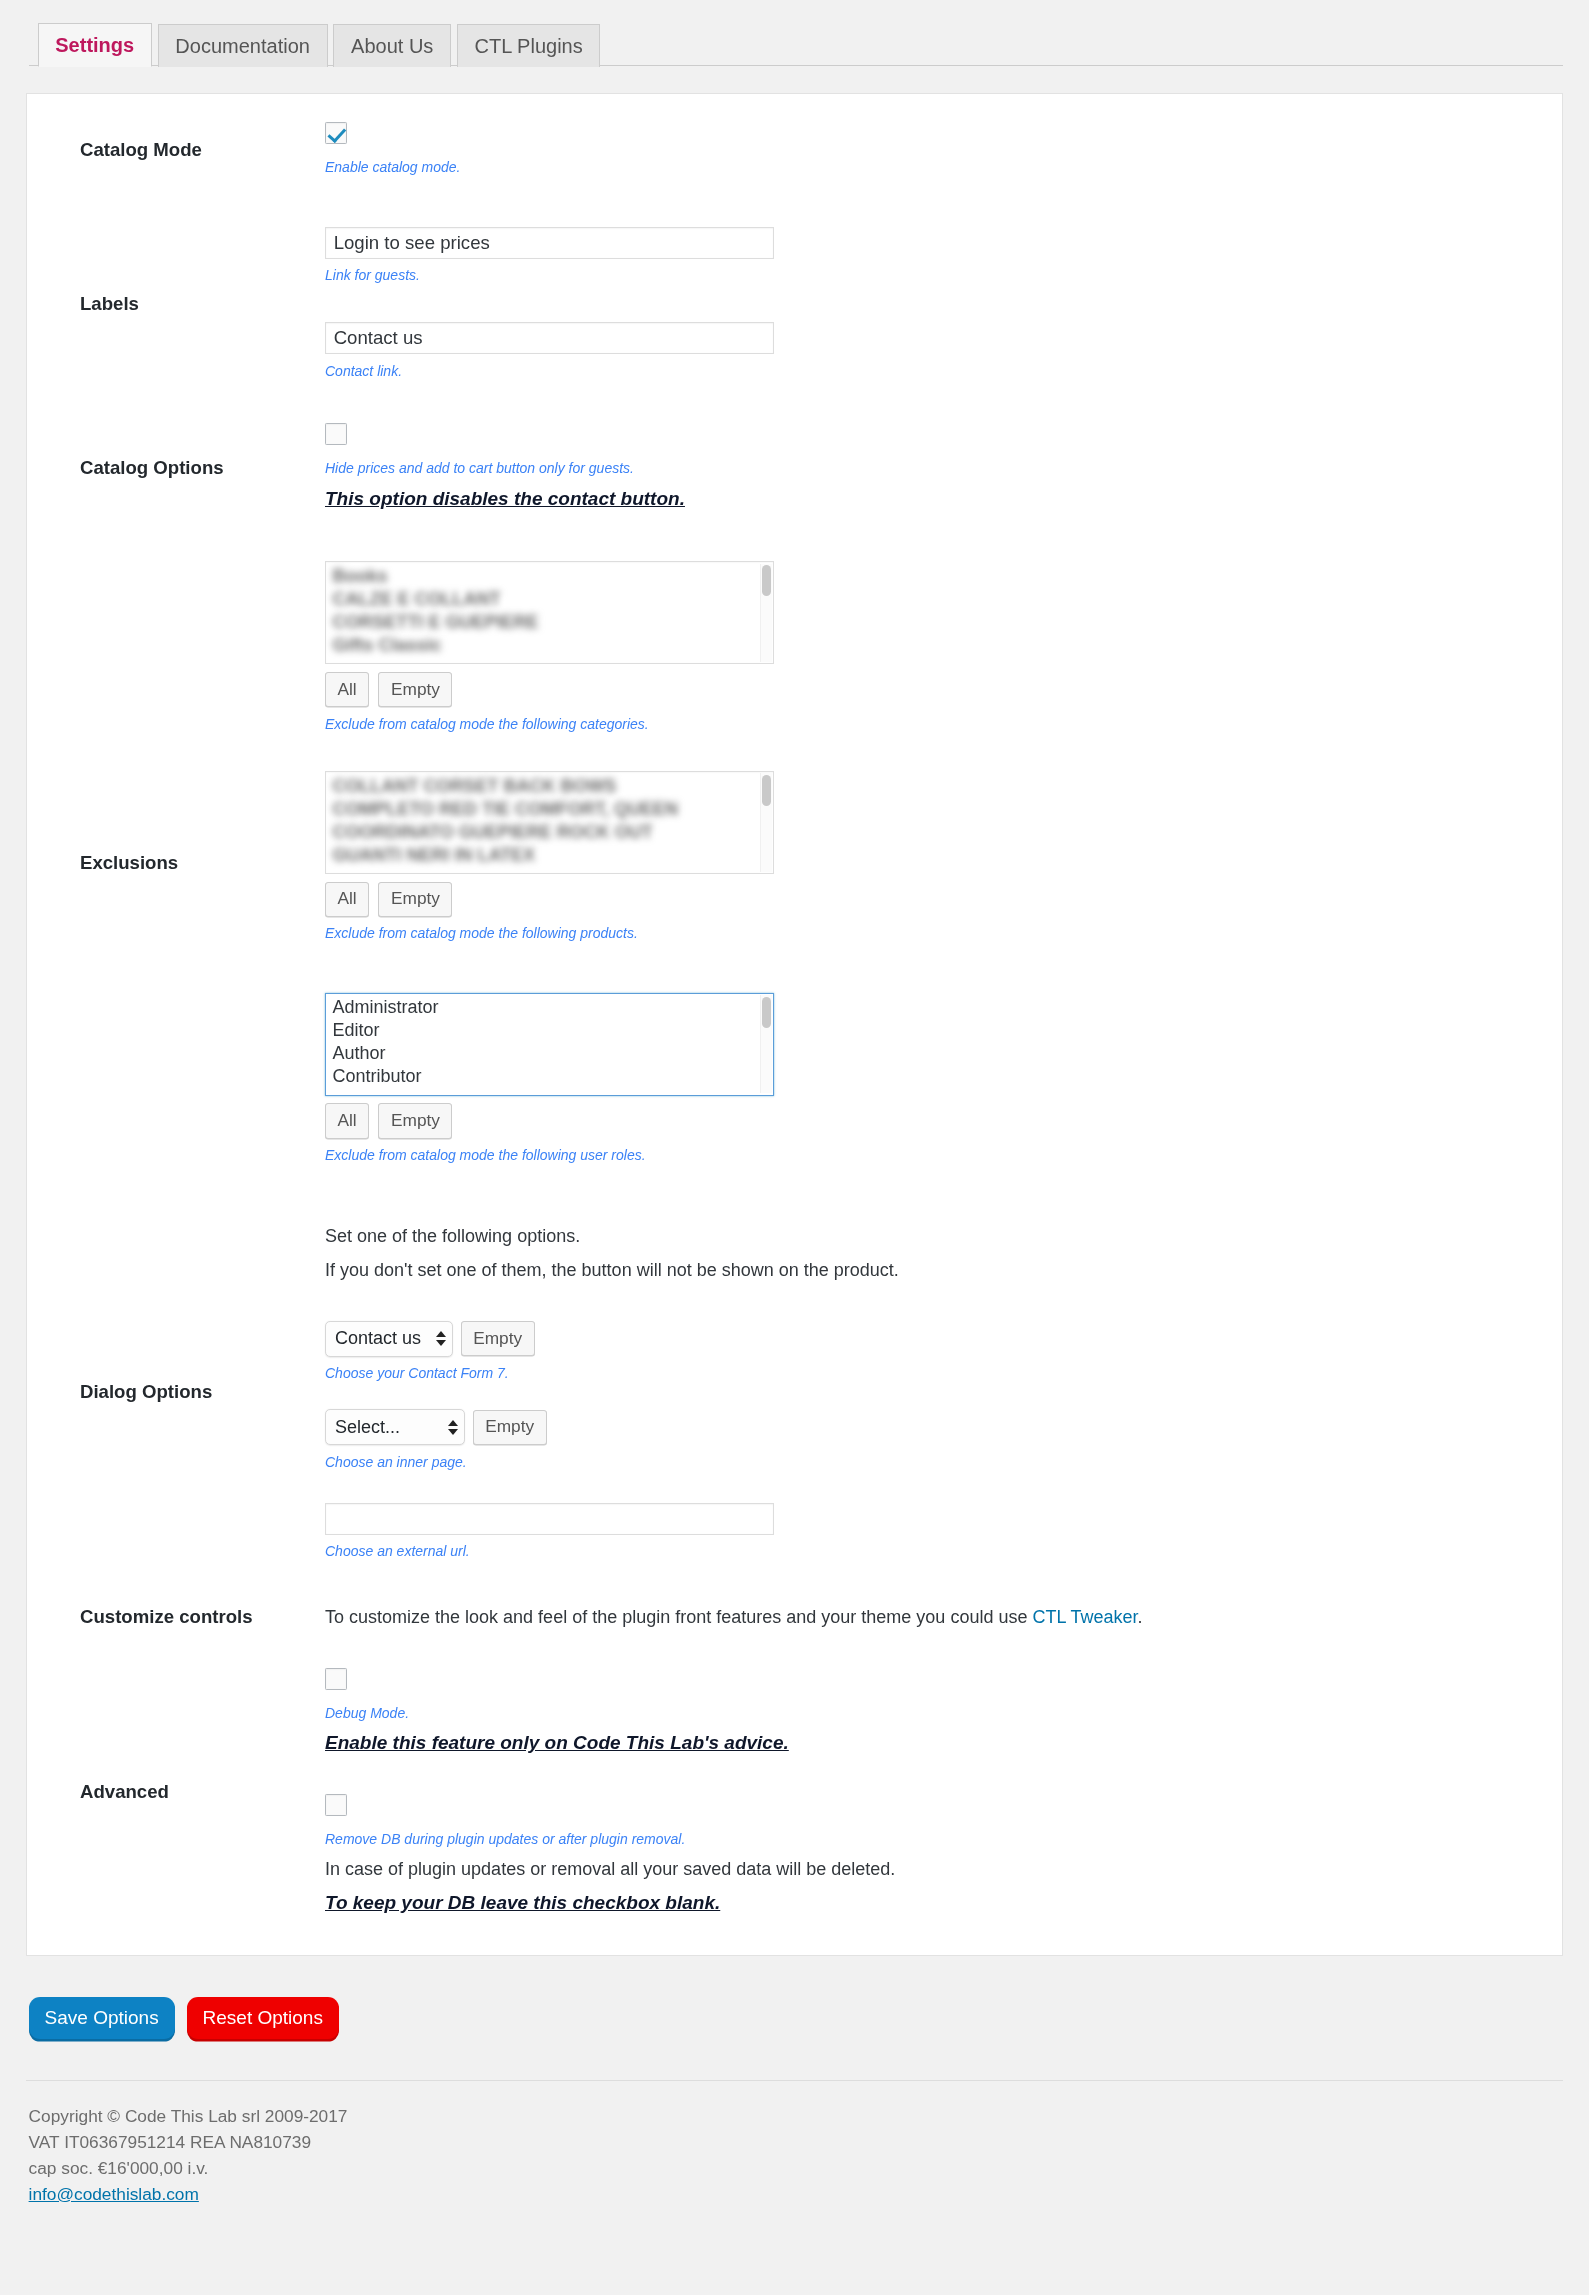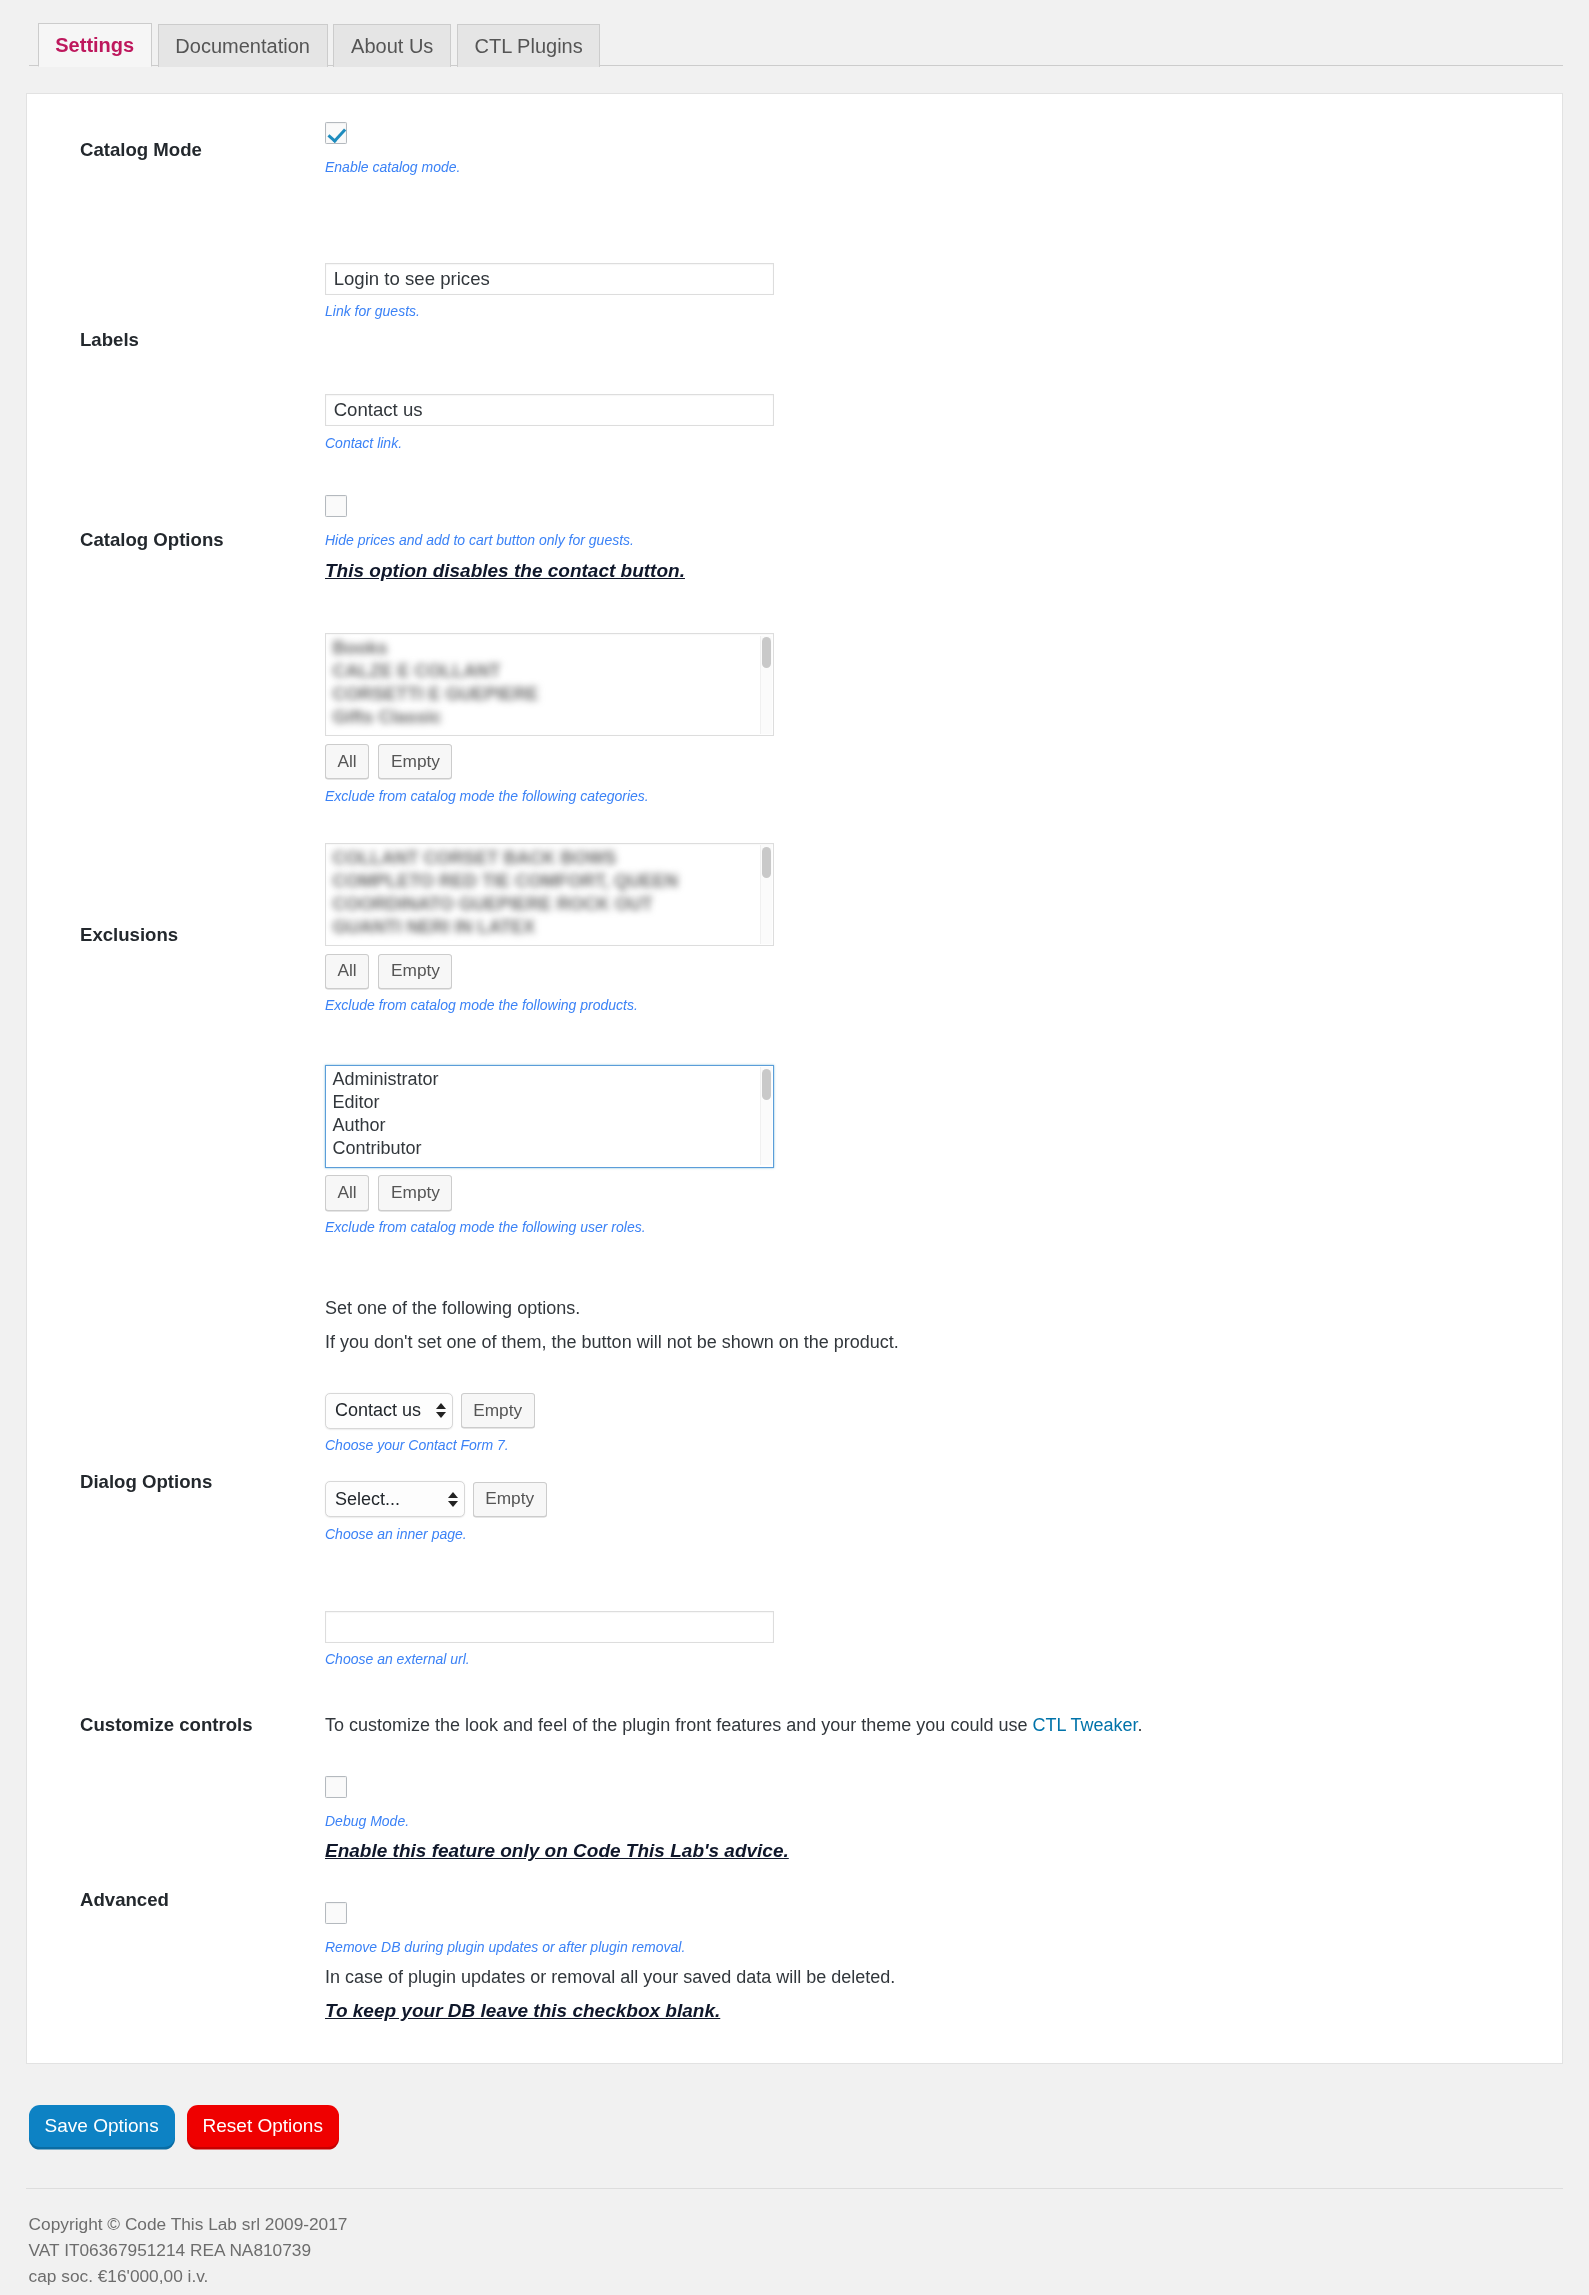--- a/index.html
+++ b/index.html
@@ -138,21 +138,20 @@
     width: 449px;
     height: 32px;
     border: 0.6px solid #ddd;
     background: #fff;
     font-size: 18.6px;
     color: #32373c;
     padding: 0 7.7px;
     font-family: "Liberation Sans", sans-serif;
     box-shadow: inset 0 0.6px 1.3px rgba(0,0,0,.07);
     border-radius: 0;
-    margin-top: 36px;
   }
 
   
   .listbox {
     width: 449px;
     height: 103px;
     border: 0.6px solid #ddd;
     background: #fff;
     position: relative;
     overflow: hidden;

